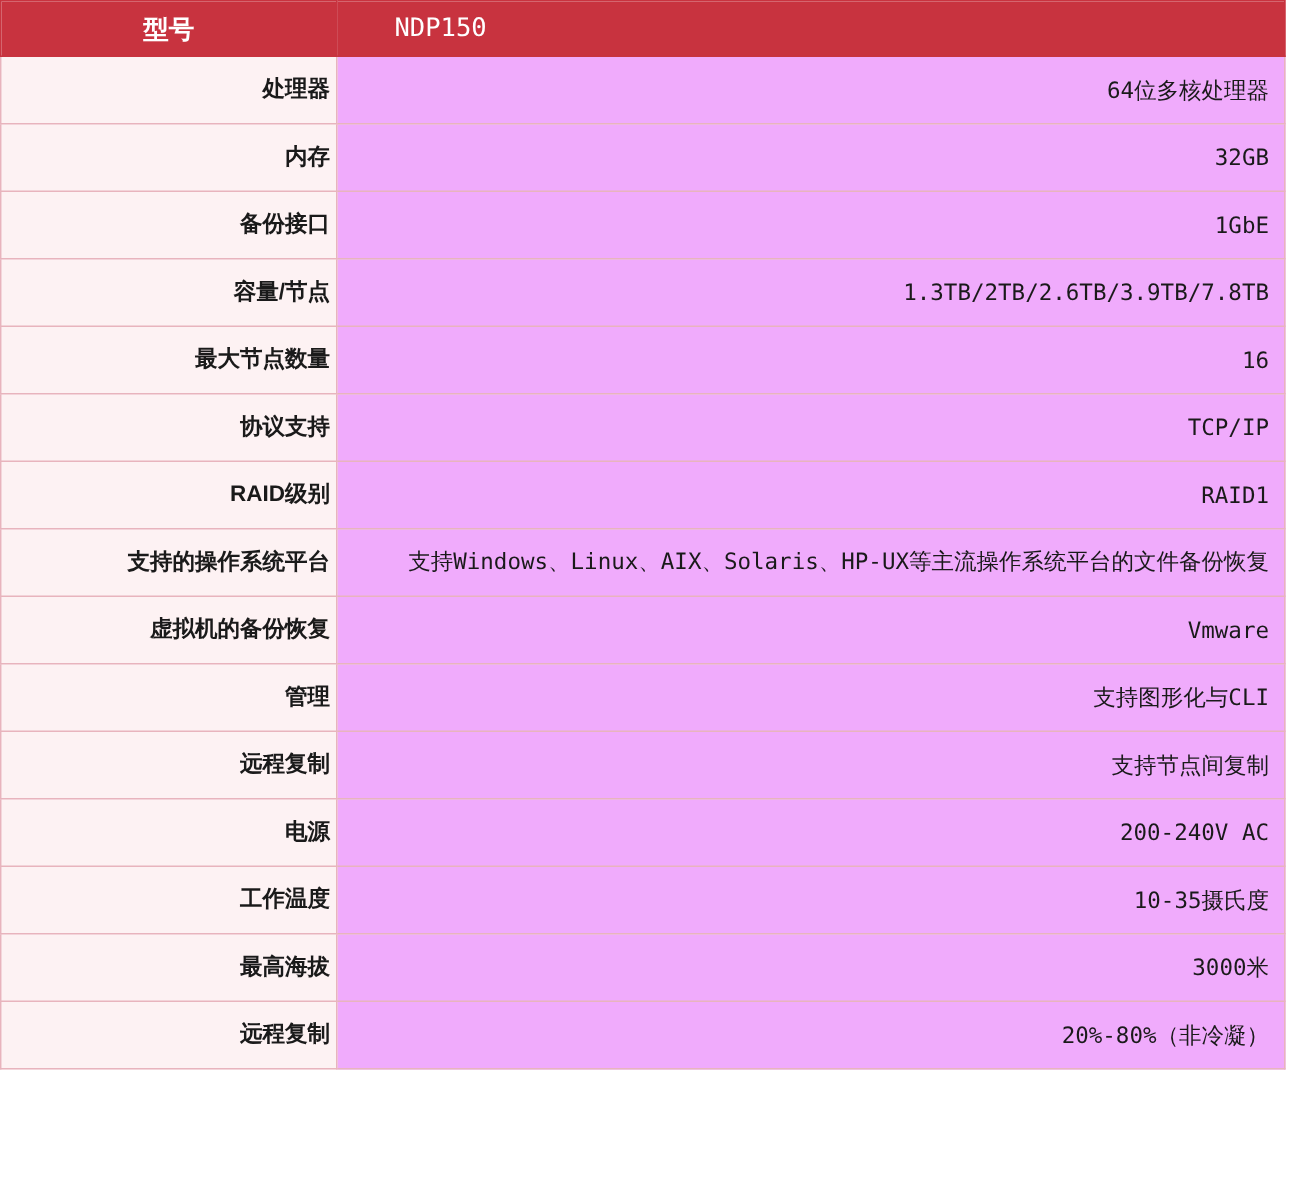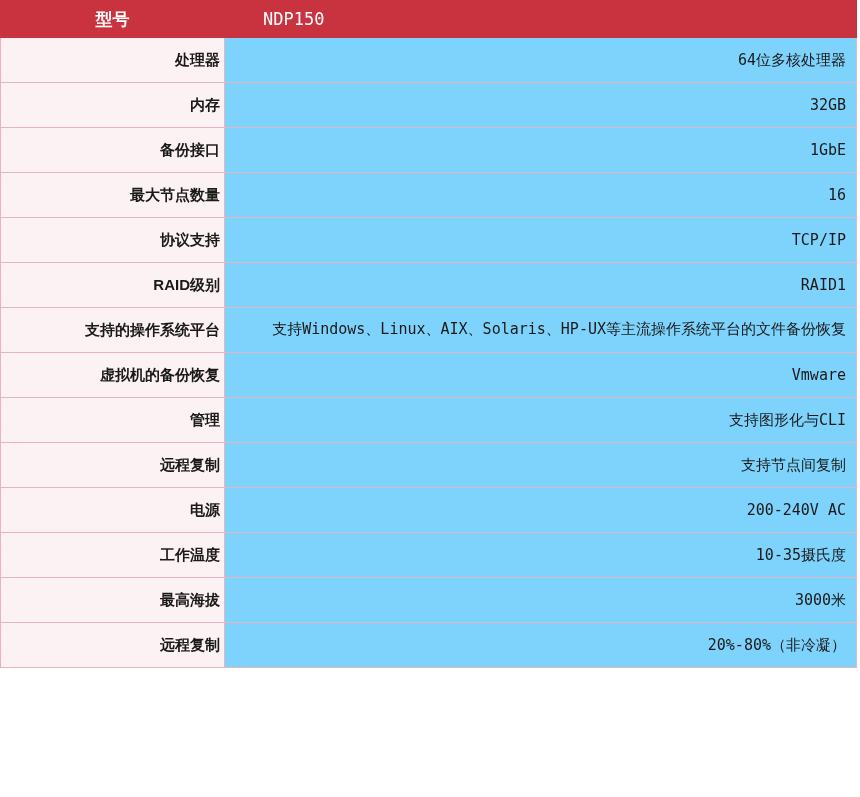--- a/index.html
+++ b/index.html
@@ -56,21 +56,21 @@
     font-size: 15px;
     color: #1a1a1a;
     background: #fdf2f3;
     line-height: 1.9;
     padding: 2px 4px;
   }
   td.cell-value {
     text-align: left;
     font-size: 15px;
     color: #1a1a1a;
-    background: #7dd3fc;
+    background: #f0abfc;
     padding-left: 18px;
     padding-right: 10px;
     font-family: "DejaVu Sans Mono", monospace;
     line-height: 2.0;
   }
   tr.row-tall td { height: 78px; }
   tr.row-tall td.cell-label { line-height: 1.9; padding-left: 24px; }
   tr.row-tall td.cell-value { line-height: 2.1; }
 </style>
 </head>
@@ -92,20 +92,24 @@
         <td class="cell-label">处理器</td>
         <td class="cell-value">64位多核处理器</td>
       </tr>
       <tr class="">
         <td class="cell-label">内存</td>
         <td class="cell-value">32GB</td>
       </tr>
       <tr class="">
         <td class="cell-label">备份接口</td>
         <td class="cell-value">1GbE</td>
+      </tr>
+      <tr class="">
+        <td class="cell-label">容量/节点</td>
+        <td class="cell-value">1.3TB/2TB/2.6TB/3.9TB/7.8TB</td>
       </tr>
       <tr class="">
         <td class="cell-label">最大节点数量</td>
         <td class="cell-value">16</td>
       </tr>
       <tr class="">
         <td class="cell-label">协议支持</td>
         <td class="cell-value">TCP/IP</td>
       </tr>
       <tr class="">

